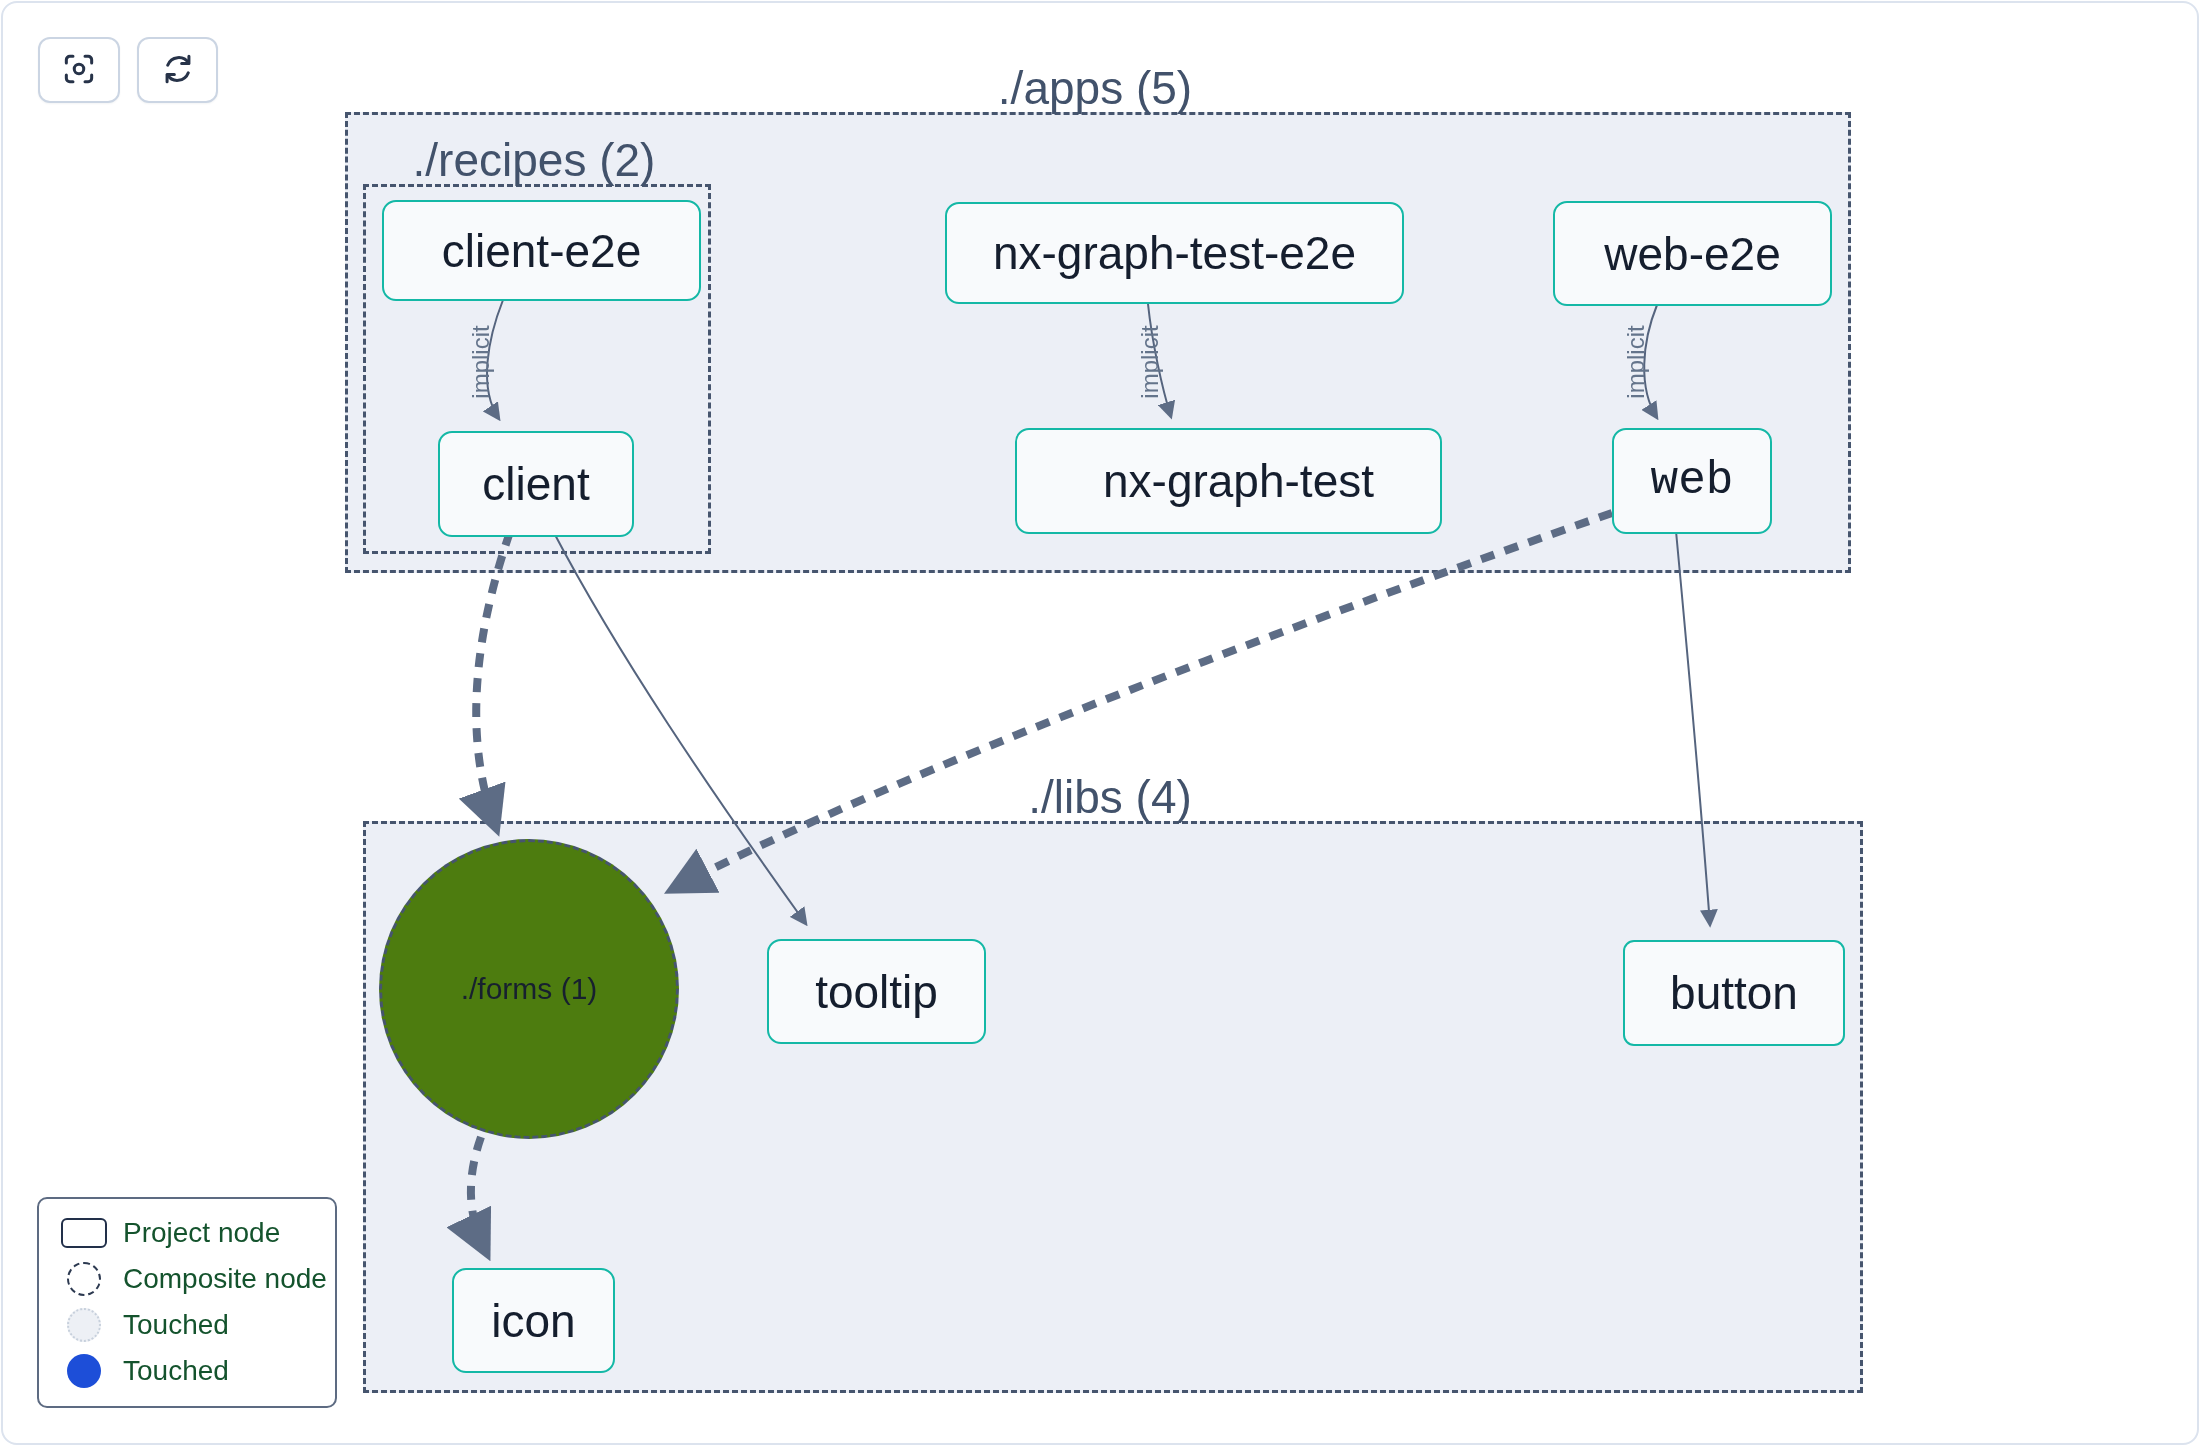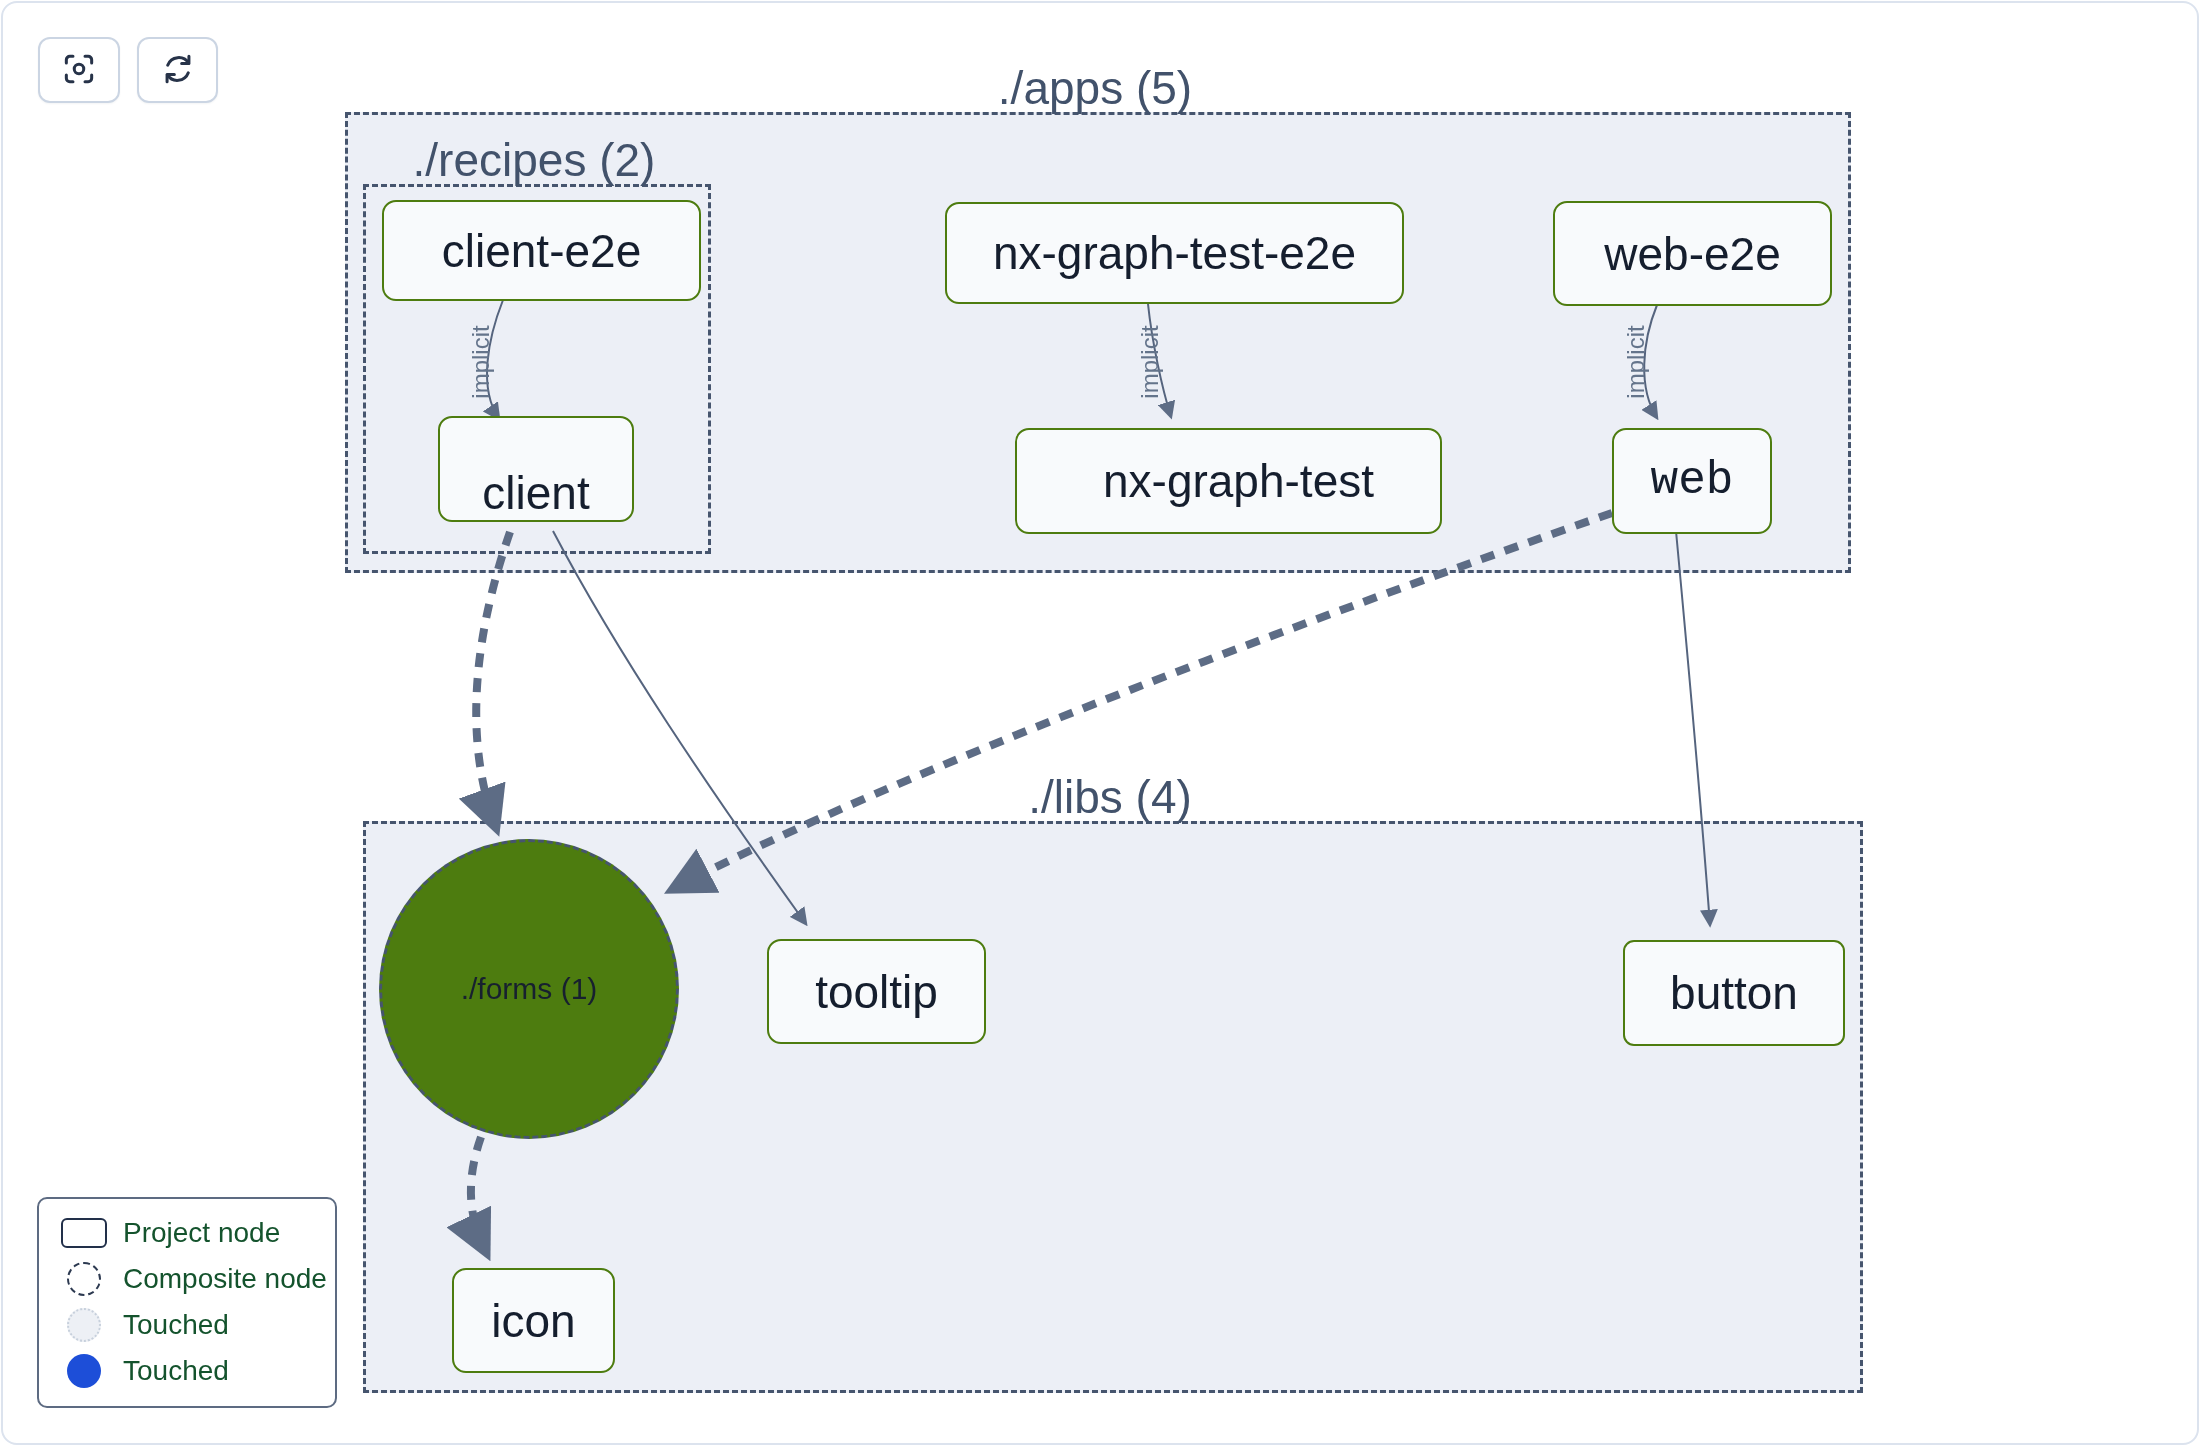--- a/index.html
+++ b/index.html
@@ -27,26 +27,26 @@
   #title-recipes{left:363px;width:342px;top:134px;}
   #title-libs{left:363px;width:1494px;top:771px;}
 
   
   #forms-node{position:absolute;left:379px;top:839px;width:294px;height:294px;
     border:3px dashed #46556e;border-radius:50%;background:#4d7c0f;z-index:2;
     display:flex;align-items:center;justify-content:center;font-size:30px;color:#17202f;cursor:pointer;}
 
   
   .node{position:absolute;display:flex;align-items:center;justify-content:center;
-    background:#f8fafc;border:2px solid #4d7c0f;border-radius:14px;
+    background:#f8fafc;border:2px solid #14b8a6;border-radius:14px;
     font-size:46px;color:#151e2e;z-index:4;cursor:pointer;white-space:nowrap;}
   #node-client-e2e{left:382px;top:200px;width:315px;height:97px;}
   #node-nx-graph-test-e2e{left:945px;top:202px;width:455px;height:98px;}
   #node-web-e2e{left:1553px;top:201px;width:275px;height:101px;}
-  #node-client{left:438px;top:416px;width:192px;height:102px;align-items:flex-end;}
+  #node-client{left:438px;top:431px;width:192px;height:102px;}
   #node-nx-graph-test{left:1015px;top:428px;width:403px;height:102px;padding-left:20px;}
   #node-web{left:1612px;top:428px;width:156px;height:102px;font-family:Liberation Mono, monospace;}
   #node-tooltip{left:767px;top:939px;width:215px;height:101px;}
   #node-button{left:1623px;top:940px;width:218px;height:102px;border-radius:11px;}
   #node-icon{left:452px;top:1268px;width:159px;height:101px;}
 
   
   #edges{position:absolute;left:0;top:0;z-index:3;pointer-events:none;}
   .edge-thin{stroke:#55647e;stroke-width:2;fill:none;}
   .edge-thick{stroke:#5d6c85;stroke-width:8;fill:none;stroke-dasharray:14 11;}

